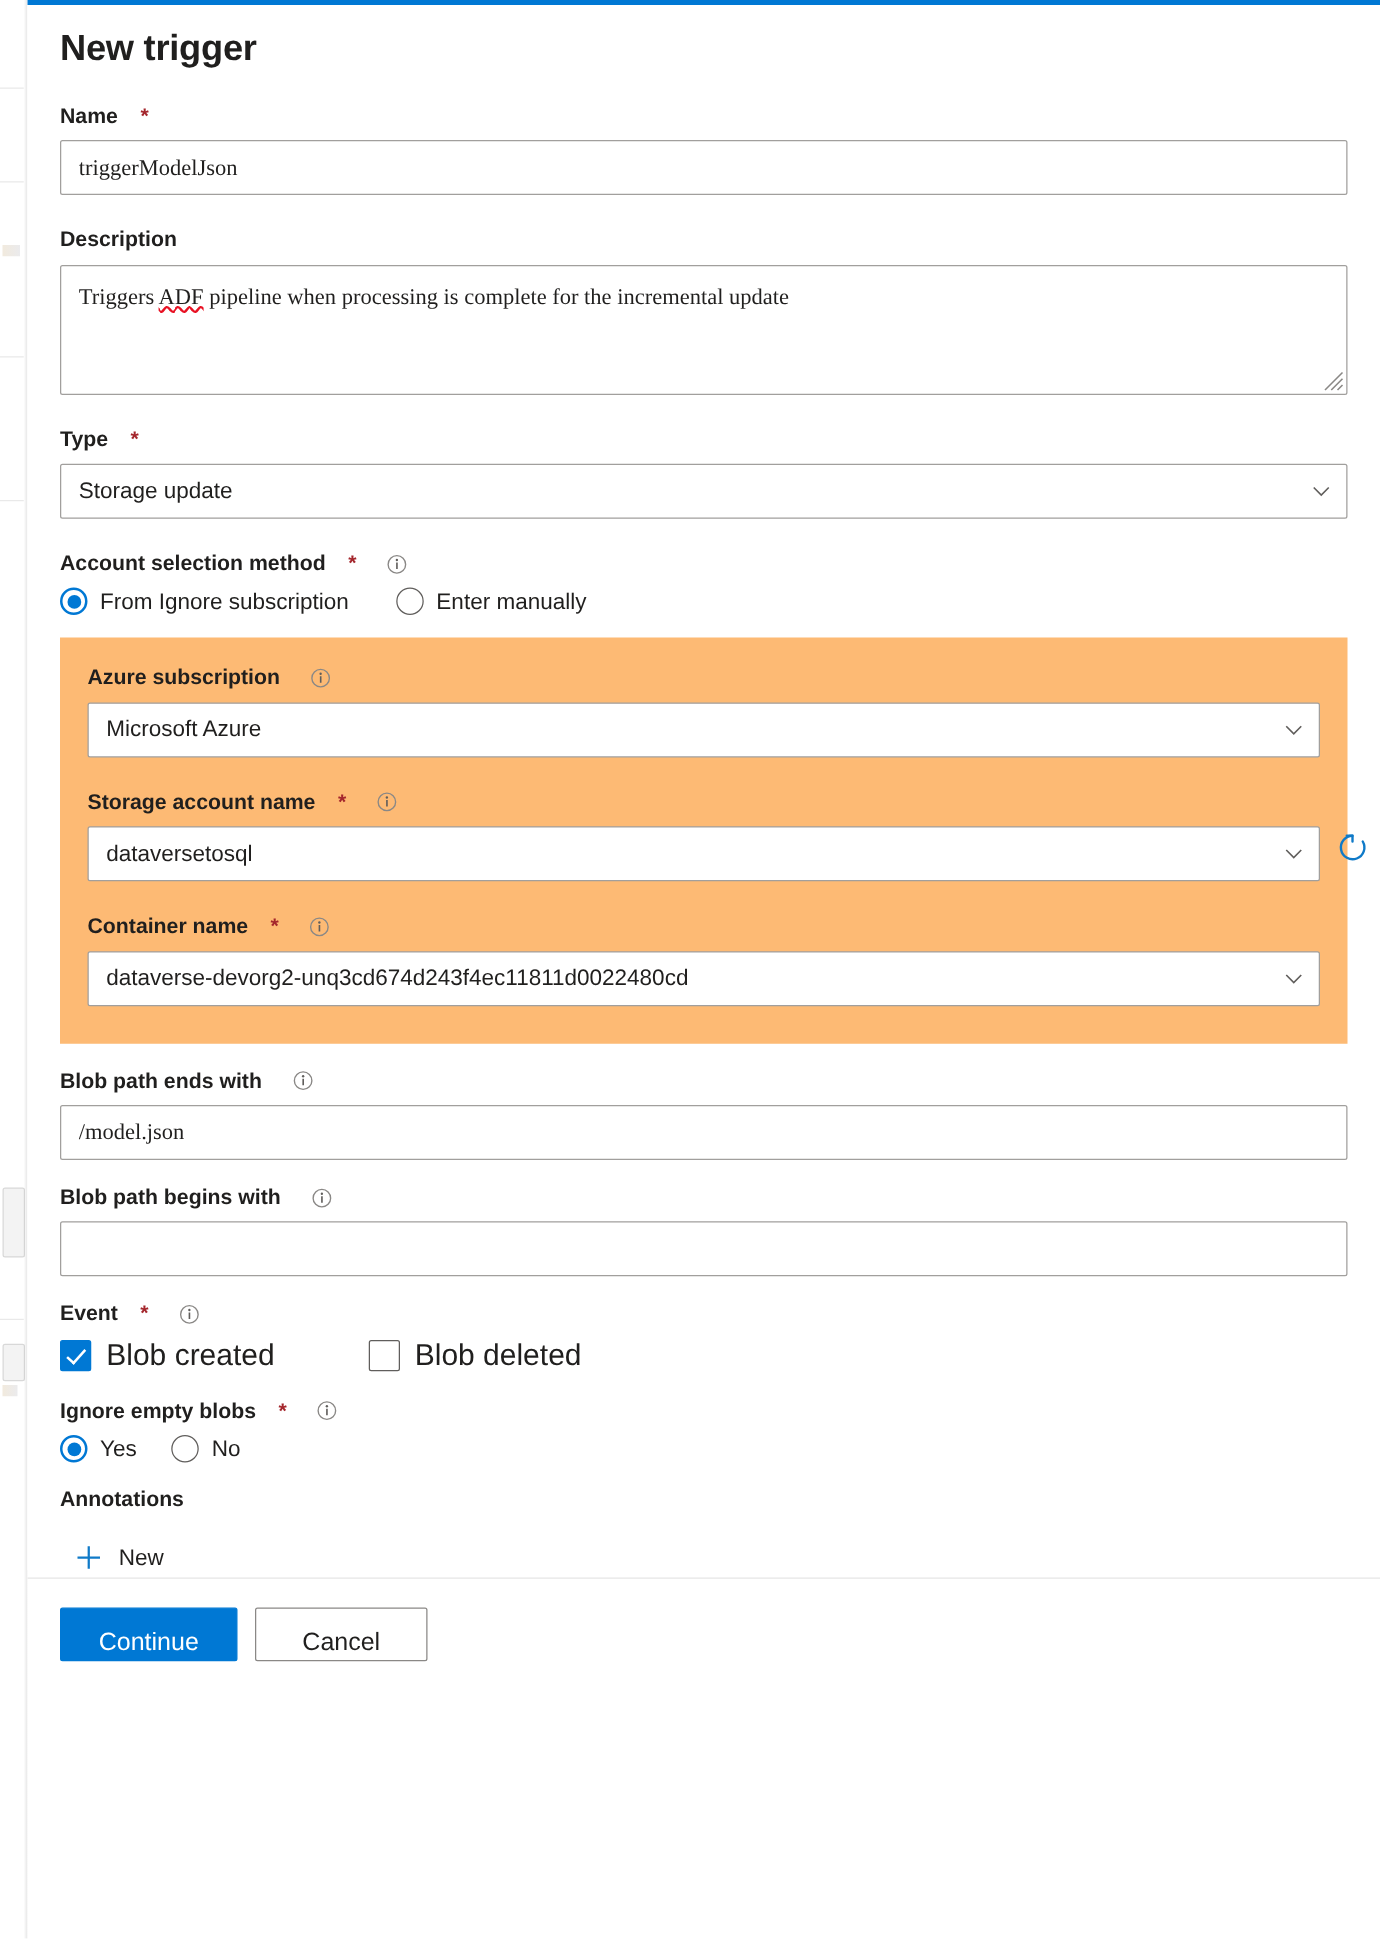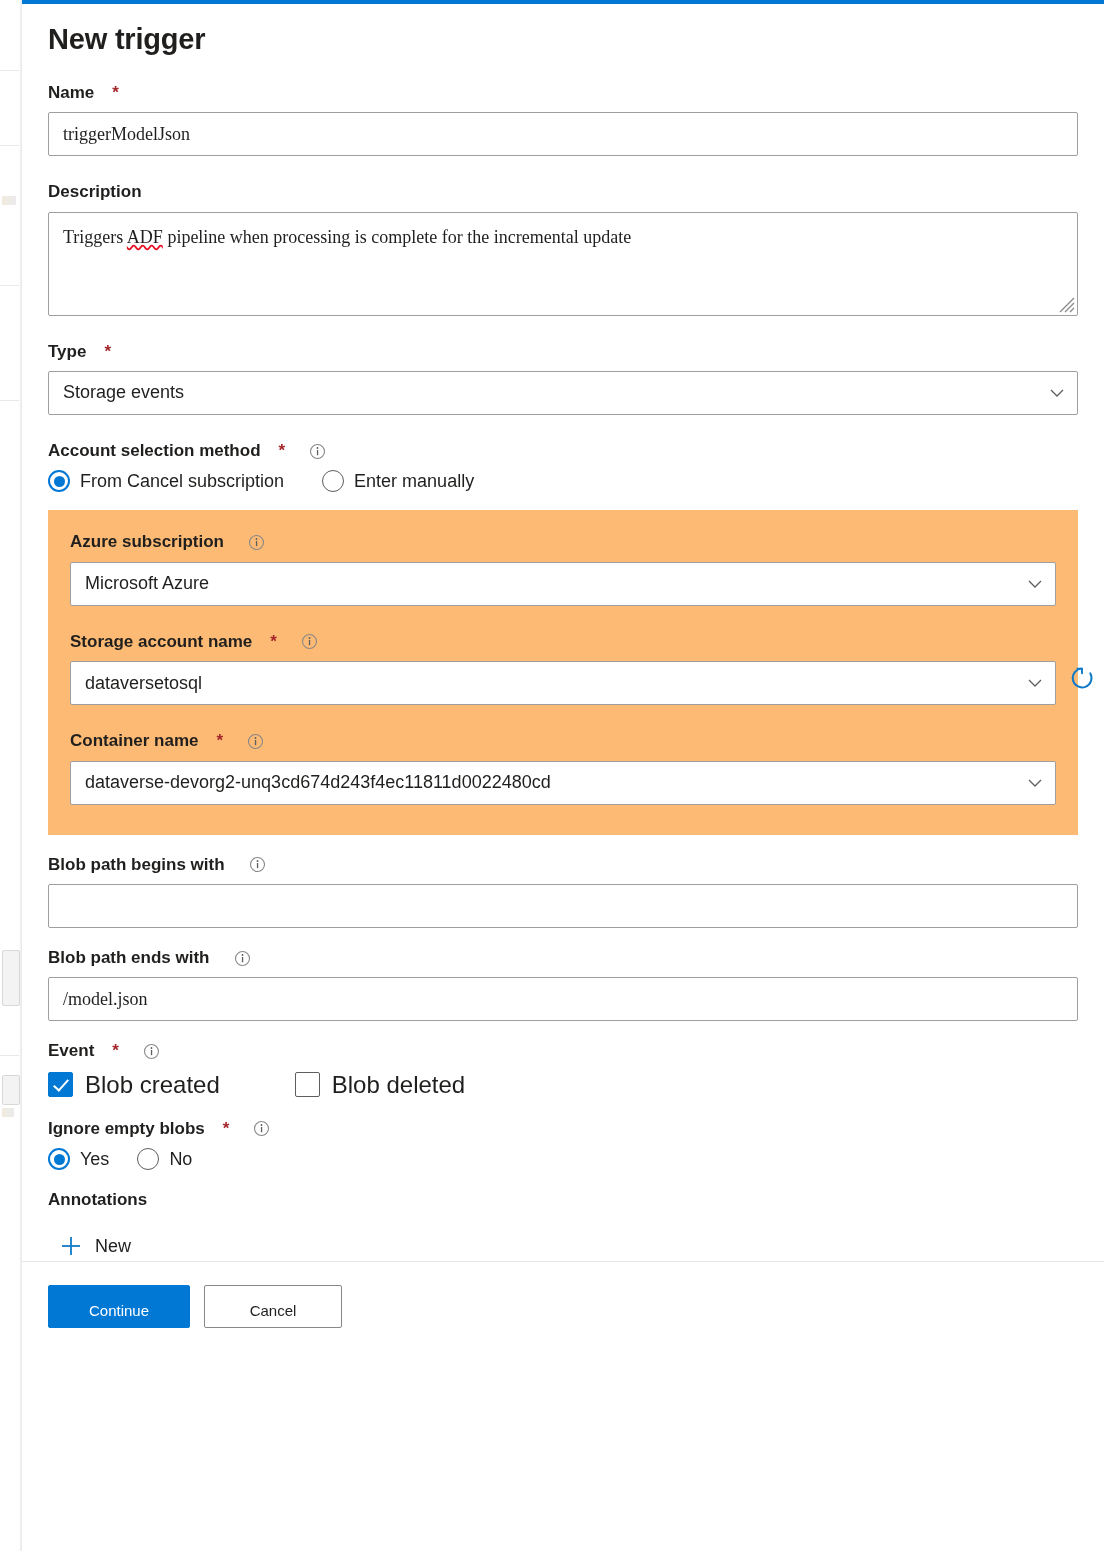--- a/index.html
+++ b/index.html
@@ -296,21 +296,21 @@
     border-top: 1px solid #e6e6e6;
     padding: 18px 26px 0 26px;
     display: flex;
     align-items: center;
     gap: 14px;
     height: 72px;
     box-sizing: border-box;
   }
   .btn {
     font-family: "Liberation Sans", sans-serif;
-    font-size: 15px;
+    font-size: 20px;
     height: 43px;
     min-width: 142px;
     border-radius: 2px;
     cursor: pointer;
     padding: 16px 16px;
   }
   .btn-primary {
     background: #0078d4;
     color: #ffffff;
     border: 1px solid #0078d4;
@@ -370,21 +370,21 @@
       </div>
     </div>
 
     <div class="field">
       <div class="field-label">
         <span>Type</span>
         <span class="req">*</span>
       </div>
       <div class="select-wrap">
         <div class="select-box">
-          <span>Storage events</span>
+          <span>Storage update</span>
         </div>
         <svg class="chev" viewBox="0 0 16 16">
           <path d="M2 5 L8 11 L14 5" fill="none" stroke="#605e5c" stroke-width="1.3"></path>
         </svg>
       </div>
     </div>
 
     <div class="field">
       <div class="field-label">
         <span>Account selection method</span>
@@ -393,21 +393,21 @@
           <svg viewBox="0 0 17 17" width="17" height="17">
             <circle cx="8.5" cy="8.5" r="7" fill="none" stroke="#8a8886" stroke-width="1.1"></circle>
             <circle cx="8.5" cy="5" r="0.95" fill="#605e5c"></circle>
             <rect x="7.9" y="7" width="1.3" height="5.2" fill="#605e5c"></rect>
           </svg>
         </span>
       </div>
       <div class="radio-row">
         <div class="radio-item">
           <span class="radio-dot on"></span>
-          <span>From Cancel subscription</span>
+          <span>From Ignore subscription</span>
         </div>
         <div class="radio-item">
           <span class="radio-dot"></span>
           <span>Enter manually</span>
         </div>
       </div>
     </div>
 
     <div class="subpanel">
 
@@ -477,44 +477,44 @@
           <svg class="chev" viewBox="0 0 16 16">
             <path d="M2 5 L8 11 L14 5" fill="none" stroke="#605e5c" stroke-width="1.3"></path>
           </svg>
         </div>
       </div>
 
     </div>
 
     <div class="field tight">
       <div class="field-label">
+        <span>Blob path ends with</span>
+        <span class="info-icon">
+          <svg viewBox="0 0 17 17" width="17" height="17">
+            <circle cx="8.5" cy="8.5" r="7" fill="none" stroke="#8a8886" stroke-width="1.1"></circle>
+            <circle cx="8.5" cy="5" r="0.95" fill="#605e5c"></circle>
+            <rect x="7.9" y="7" width="1.3" height="5.2" fill="#605e5c"></rect>
+          </svg>
+        </span>
+      </div>
+      <input class="textbox" type="text" value="/model.json" style="">
+    </div>
+
+    <div class="field tight">
+      <div class="field-label">
         <span>Blob path begins with</span>
         <span class="info-icon">
           <svg viewBox="0 0 17 17" width="17" height="17">
             <circle cx="8.5" cy="8.5" r="7" fill="none" stroke="#8a8886" stroke-width="1.1"></circle>
             <circle cx="8.5" cy="5" r="0.95" fill="#605e5c"></circle>
             <rect x="7.9" y="7" width="1.3" height="5.2" fill="#605e5c"></rect>
           </svg>
         </span>
       </div>
       <input class="textbox" type="text" value="" style="">
-    </div>
-
-    <div class="field tight">
-      <div class="field-label">
-        <span>Blob path ends with</span>
-        <span class="info-icon">
-          <svg viewBox="0 0 17 17" width="17" height="17">
-            <circle cx="8.5" cy="8.5" r="7" fill="none" stroke="#8a8886" stroke-width="1.1"></circle>
-            <circle cx="8.5" cy="5" r="0.95" fill="#605e5c"></circle>
-            <rect x="7.9" y="7" width="1.3" height="5.2" fill="#605e5c"></rect>
-          </svg>
-        </span>
-      </div>
-      <input class="textbox" type="text" value="/model.json" style="">
     </div>
 
     <div class="field tight">
       <div class="field-label">
         <span>Event</span>
         <span class="req">*</span>
         <span class="info-icon">
           <svg viewBox="0 0 17 17" width="17" height="17">
             <circle cx="8.5" cy="8.5" r="7" fill="none" stroke="#8a8886" stroke-width="1.1"></circle>
             <circle cx="8.5" cy="5" r="0.95" fill="#605e5c"></circle>

